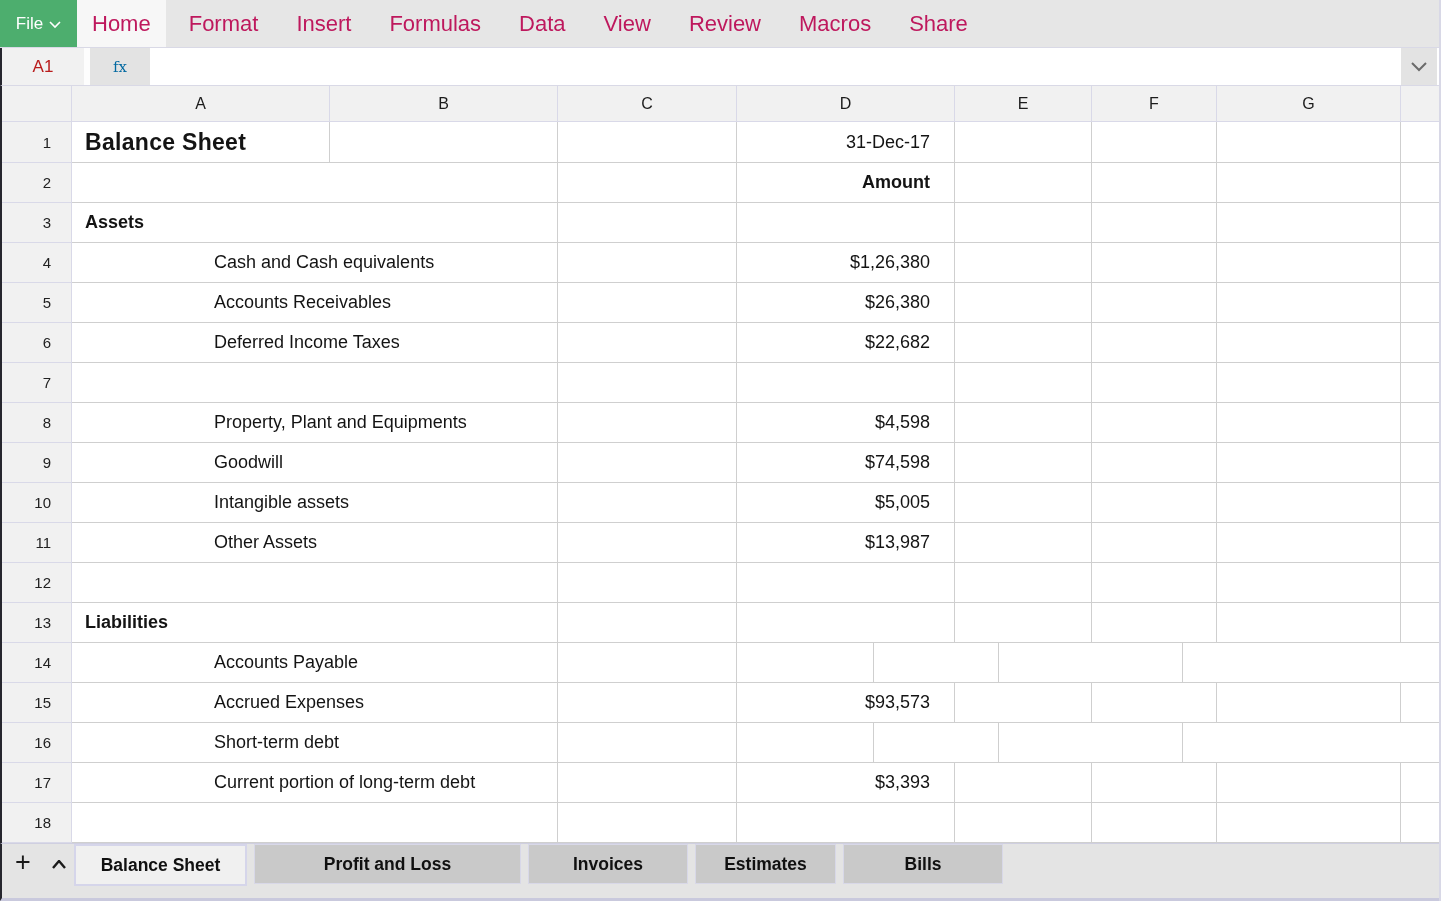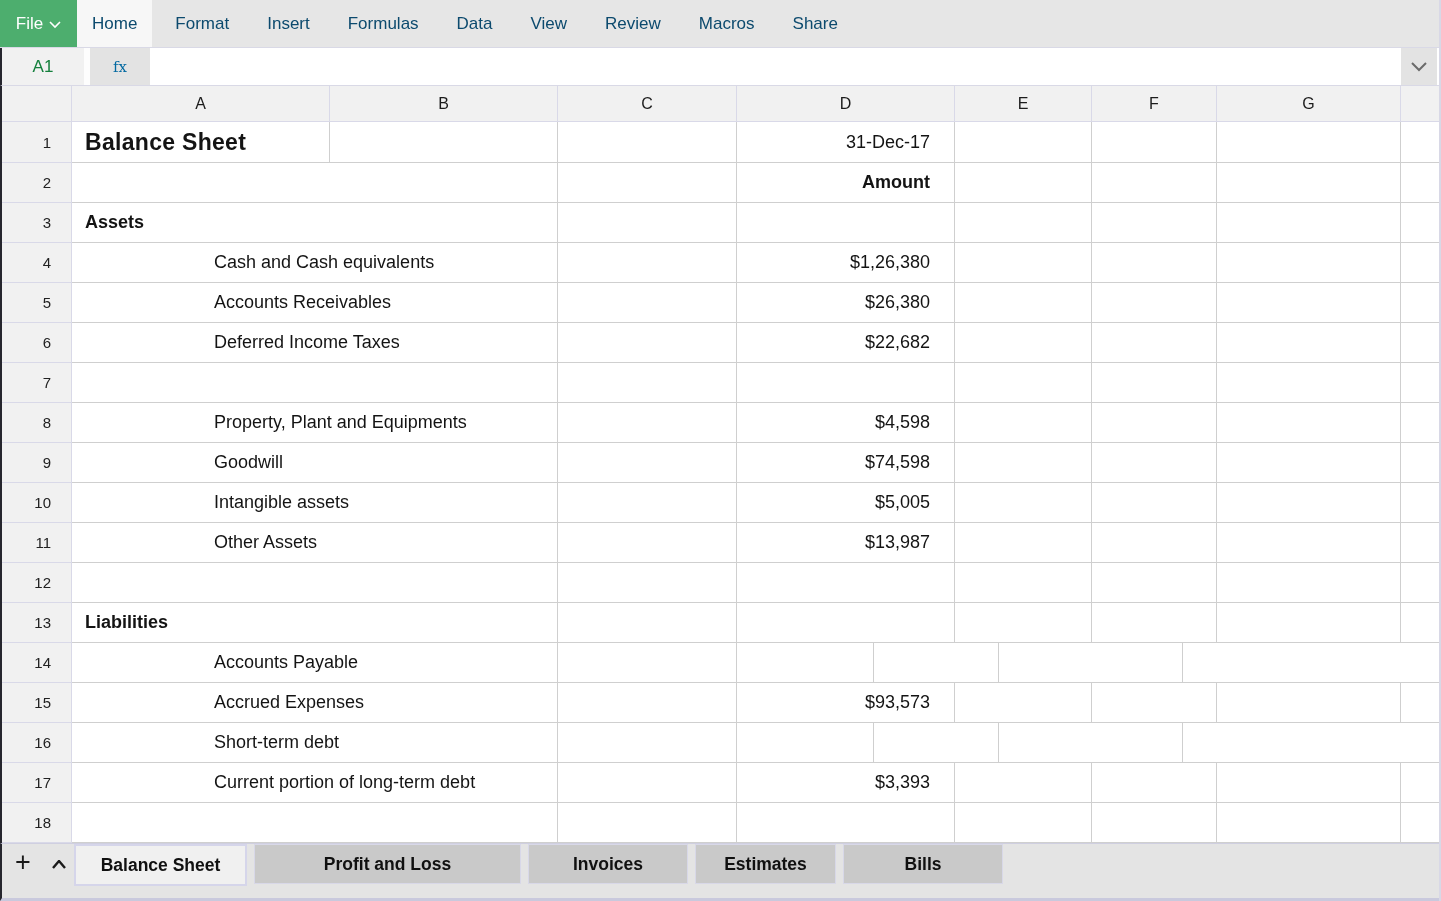--- a/index.html
+++ b/index.html
@@ -10,29 +10,29 @@
             border-right:2px solid #d8d8e6; }
 
   
   .menubar { height:48px; background:#e6e6e6; display:flex; align-items:stretch;
              flex:0 0 48px; border-bottom:1px solid #d9d9e6; }
   .file-btn { width:77px; background:#4dae6e; color:#fff; display:flex;
               align-items:center; justify-content:center; gap:6px;
               font-size:17px; cursor:pointer; }
   .file-btn svg { margin-top:2px; }
   .mi { display:flex; align-items:center; padding:0 15px; margin:0 4px;
-        font-size:17px; color:#0c4a6e; cursor:pointer; }
+        font-size:22px; color:#be185d; cursor:pointer; }
   .mi.active { background:#f7f7f7; margin:0 4px 0 0; }
 
   
   .formulabar { height:38px; flex:0 0 38px; display:flex; align-items:stretch;
                 background:#fff; border-bottom:1px solid #d9d9e6;
                 border-left:2px solid #26262e; }
   .namebox { width:88px; background:#f1f1f1; display:flex; align-items:center;
-             justify-content:center; font-size:17px; color:#15803d;
+             justify-content:center; font-size:17px; color:#b91c1c;
              border-right:6px solid #fdfdfd; cursor:pointer; }
   .fxbtn { width:60px; background:#e3e3e3; display:flex; align-items:center;
            justify-content:center; font-family:"DejaVu Serif", serif;
            font-size:15px; color:#0369a1; cursor:pointer; }
   .fxinput { flex:1; border:none; outline:none; font-size:16px; padding:0 10px;
              font-family:"Liberation Sans", sans-serif; }
   .fb-chevron { width:36px; background:#e3e3e3; display:flex; align-items:center;
                 justify-content:center; cursor:pointer; margin-right:2px; }
 
   

